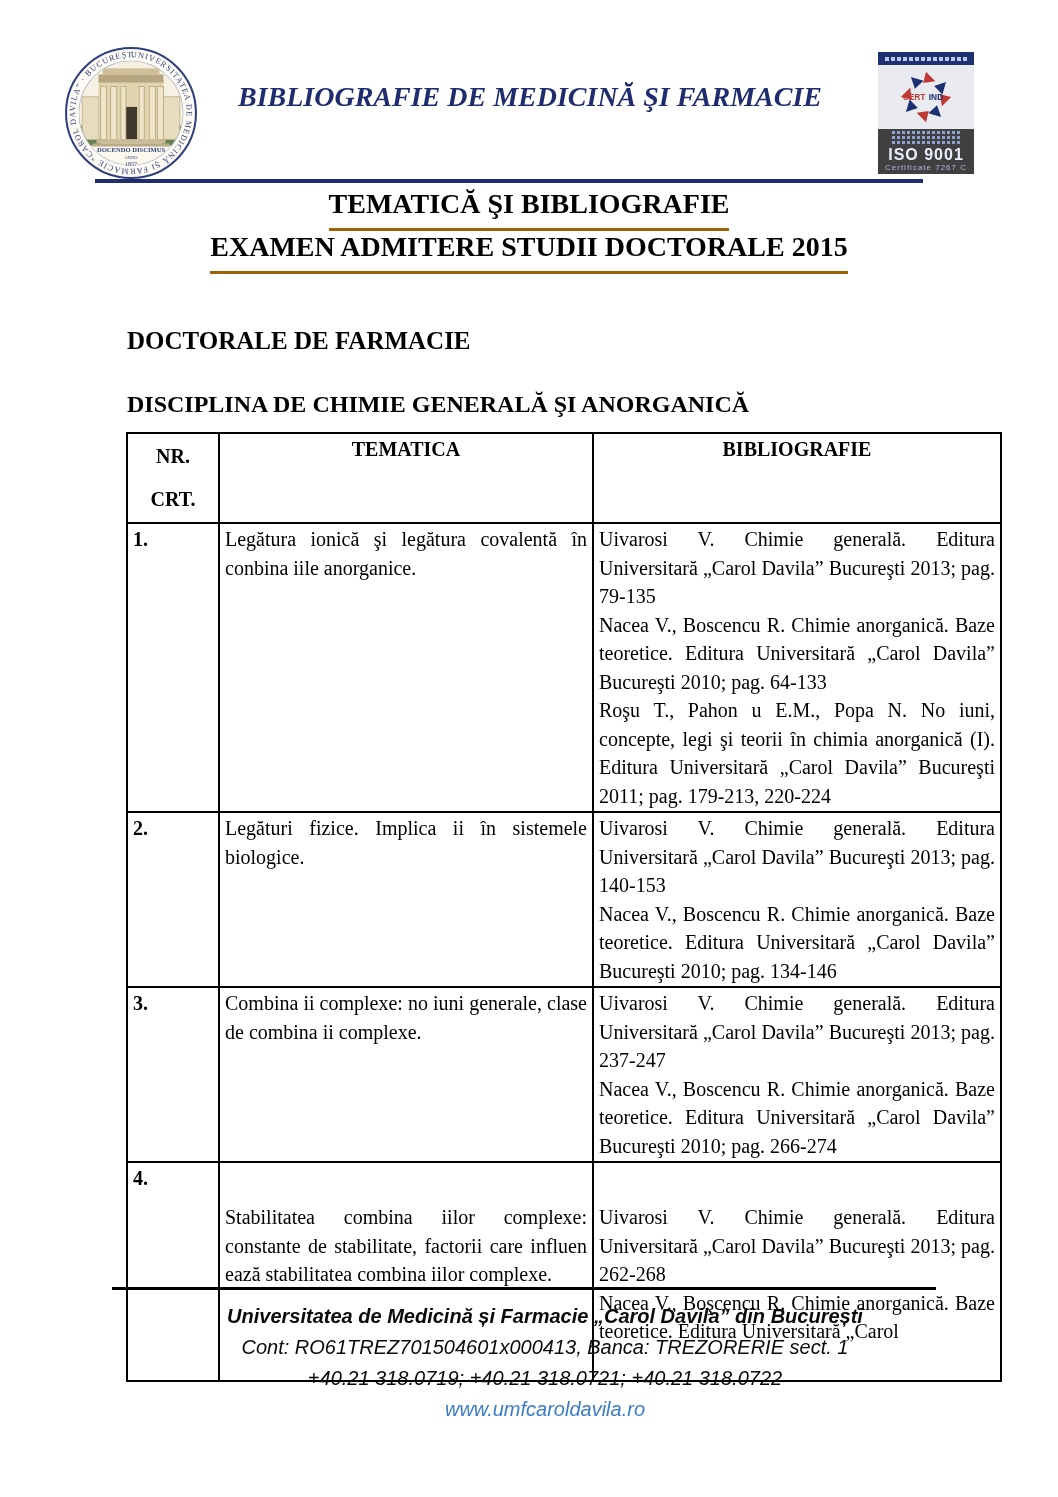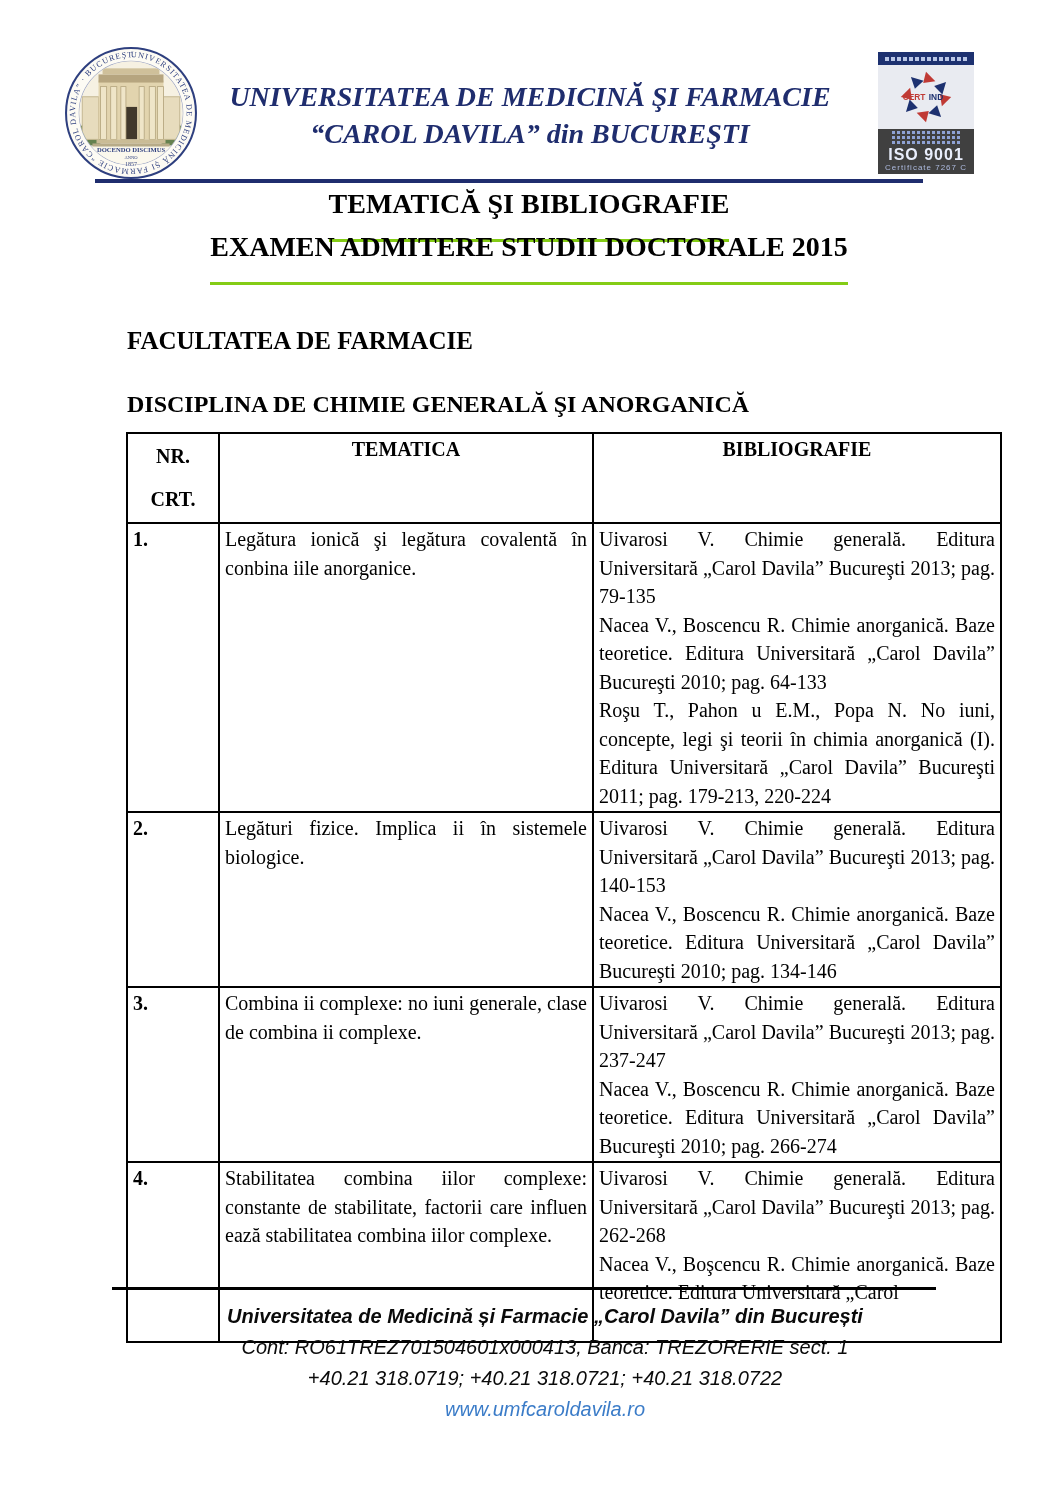--- a/index.html
+++ b/index.html
@@ -34,39 +34,39 @@
   .iso-bottom .fake-line{width:70%;margin:2px auto;height:3px;
     background:repeating-linear-gradient(90deg,#8fa2d4 0 3px,transparent 3px 5px);}
   .iso-9001{color:#e9eefc;font-weight:bold;font-size:16px;letter-spacing:1px;line-height:17px;}
   .iso-cert{color:#aebbdf;font-size:8px;line-height:10px;letter-spacing:1px;}
   .banner-rule{position:absolute;left:95px;top:179px;width:828px;height:4px;background:#1f2d6e;}
 
   
   .title-center{position:absolute;left:0;width:1058px;text-align:center;font-weight:bold;font-size:28px;}
   .title-main{top:188px;}
   .title-sub{top:231px;}
-  .underline{display:inline-block;border-bottom:3px solid #84cc16;padding-bottom:19px;}
+  .underline{display:inline-block;border-bottom:3px solid #a16207;padding-bottom:8px;}
   .heading-left{position:absolute;left:127px;font-weight:bold;}
   .faculty{top:327px;font-size:25px;}
   .discipline{top:381px;font-size:24px;margin-top:10px;}
 
   
   table.doc{
     position:absolute;left:126px;top:432px;
     width:874px;border-collapse:collapse;table-layout:fixed;
     font-size:20px;line-height:28.5px;
   }
   table.doc th,table.doc td{border:2px solid #000;vertical-align:top;padding:1px 5px;overflow:hidden;}
   col.c-nr{width:92px;}col.c-tem{width:374px;}col.c-bib{width:408px;}
   th{font-size:20px;font-weight:bold;text-align:center;padding-top:4px;}
   .nr-head div{line-height:43px;}
   tr.r1{height:282px;}tr.r2{height:171px;}tr.r3{height:172px;}tr.r4{height:142px;}
   td.nr{font-weight:bold;text-align:left;}
   td p{margin:0;text-align:justify;}
-  .clip4{height:176px;overflow:hidden;}
+  .clip4{height:176px;overflow:hidden;margin-top:39px;}
 
   
   .footer-rule{position:absolute;left:112px;top:1287px;width:824px;height:3px;background:#000;}
   .footer{
     position:absolute;left:16px;top:1301px;width:1058px;text-align:center;
     font-family:"Liberation Sans",sans-serif;font-style:italic;
     font-size:20px;line-height:31px;color:#0a0a0a;
   }
   .footer .f1{font-weight:bold;}
   .footer .website{color:#3b7cc8;font-weight:normal;cursor:pointer;}
@@ -107,22 +107,21 @@
       <rect x="32" y="92" width="68" height="4" fill="#cabc96"></rect>
       <rect x="28" y="96" width="76" height="4" fill="#b7ab88"></rect>
       <rect x="22" y="99" width="88" height="20" fill="#fbf8ee" opacity="0.92"></rect>
     </g>
     <text x="66" y="104" text-anchor="middle" font-size="6.5" fill="#2e3f7f" font-weight="bold" font-family="Liberation Serif, serif">DOCENDO DISCIMUS</text>
     <text x="66" y="111" text-anchor="middle" font-size="4.5" fill="#2e3f7f" font-family="Liberation Serif, serif">ANNO</text>
     <text x="66" y="118" text-anchor="middle" font-size="6" fill="#2e3f7f" font-family="Liberation Serif, serif">1857</text>
   </svg>
 
   <div class="univ-title">
-    <div>UNIVERSITATEA DE MEDICINĂ ŞI FARMACIE</div>
-    <div>“CAROL DAVILA” din BUCUREŞTI</div>
+    <div>BIBLIOGRAFIE DE MEDICINĂ ŞI FARMACIE</div>
   </div>
 
   <div class="iso-badge">
     <div class="iso-top">
         <div class="fake-line"></div>
       </div>
     <div class="iso-mid">
       <svg viewBox="0 0 60 60" width="56" height="56">
         <g>
           <polygon points="30,3 40,13 27,15" fill="#c03a35"></polygon>
@@ -148,21 +147,21 @@
   </div>
 
   <div class="banner-rule"></div>
 
   <div class="title-center title-main">
     <span class="underline">TEMATICĂ ŞI BIBLIOGRAFIE</span>
   </div>
   <div class="title-center title-sub">
     <span class="underline">EXAMEN ADMITERE STUDII DOCTORALE 2015</span>
   </div>
-  <div class="heading-left faculty">FACULTATEA DE FARMACIE</div>
+  <div class="heading-left faculty">DOCTORALE DE FARMACIE</div>
   <div class="heading-left discipline">DISCIPLINA DE CHIMIE GENERALĂ ŞI ANORGANICĂ</div>
 
   <table class="doc">
     <colgroup>
         <col class="c-nr">
         <col class="c-tem">
         <col class="c-bib">
       </colgroup>
     <thead>
       <tr>

